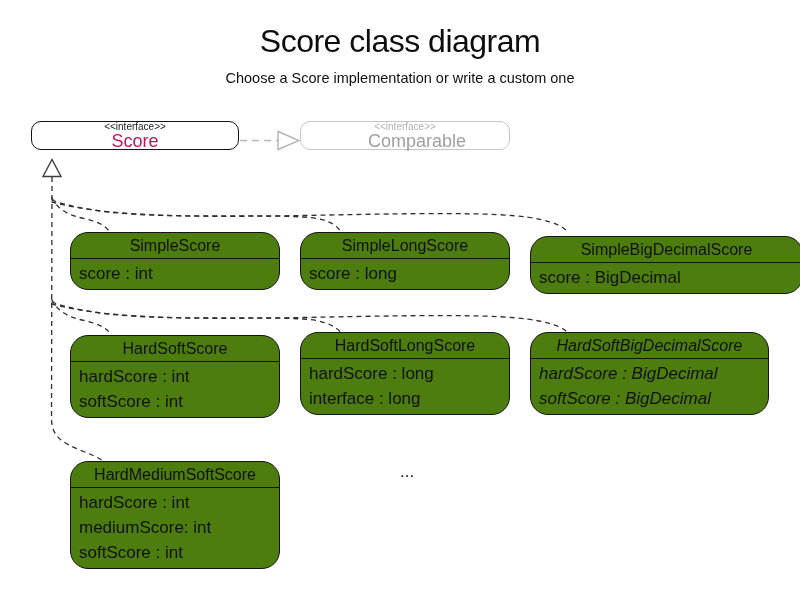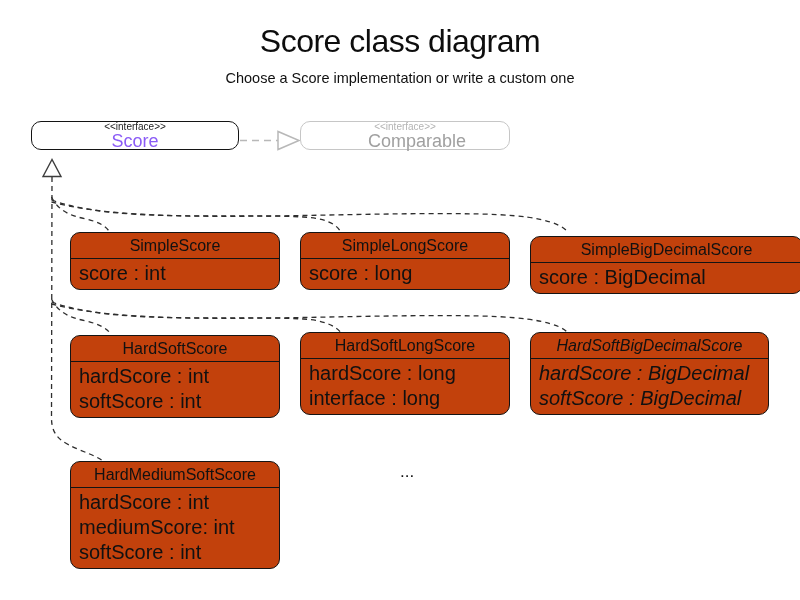--- a/index.html
+++ b/index.html
@@ -17,35 +17,35 @@
   }
   svg.connectors { position:absolute; left:0; top:0; z-index:1; }
 
   .iface {
     position:absolute; box-sizing:border-box; height:29px;
     border:1.4px solid #141414; border-radius:10px; background:#fff;
     display:flex; flex-direction:column; align-items:center; justify-content:center;
     z-index:2;
   }
   .iface .stereo { font-size:10px; line-height:11px; color:#1a1a1a; }
-  .iface .iname { font-size:18px; line-height:19px; color:#8b5cf6; }
+  .iface .iname { font-size:18px; line-height:19px; color:#be185d; }
   .iface.muted { border-color:#c6c6c6; }
   .iface.muted .stereo { color:#b3b3b3; }
   .iface.muted .iname { color:#a0a0a0;margin-left:24px; }
 
   .cls {
-    position:absolute; box-sizing:border-box; background:#c2410c; z-index:2;
-    border:1.3px solid #141414; border-radius:10px;
+    position:absolute; box-sizing:border-box; background:#4d7c0f; z-index:2;
+    border:1.3px solid #141414; border-radius:18px;
   }
   .cls .cname {
     border-bottom:1.3px solid #141414; text-align:center;
     font-size:16px; line-height:25px; height:25px; white-space:nowrap; overflow:hidden;
   }
   .cls .attrs { padding:2px 8px 3px 8px; }
-  .cls .attrs div { font-size:20px; line-height:25px; white-space:nowrap; }
+  .cls .attrs div { font-size:17px; line-height:25px; white-space:nowrap; }
 
   .ellipsis { position:absolute; font-size:17px; color:#111; z-index:2; }
 </style>
 </head>
 <body>
 
 <div class="stage">
 
   <div class="title">Score class diagram</div>
   <div class="subtitle">Choose a Score implementation or write a custom one</div>

